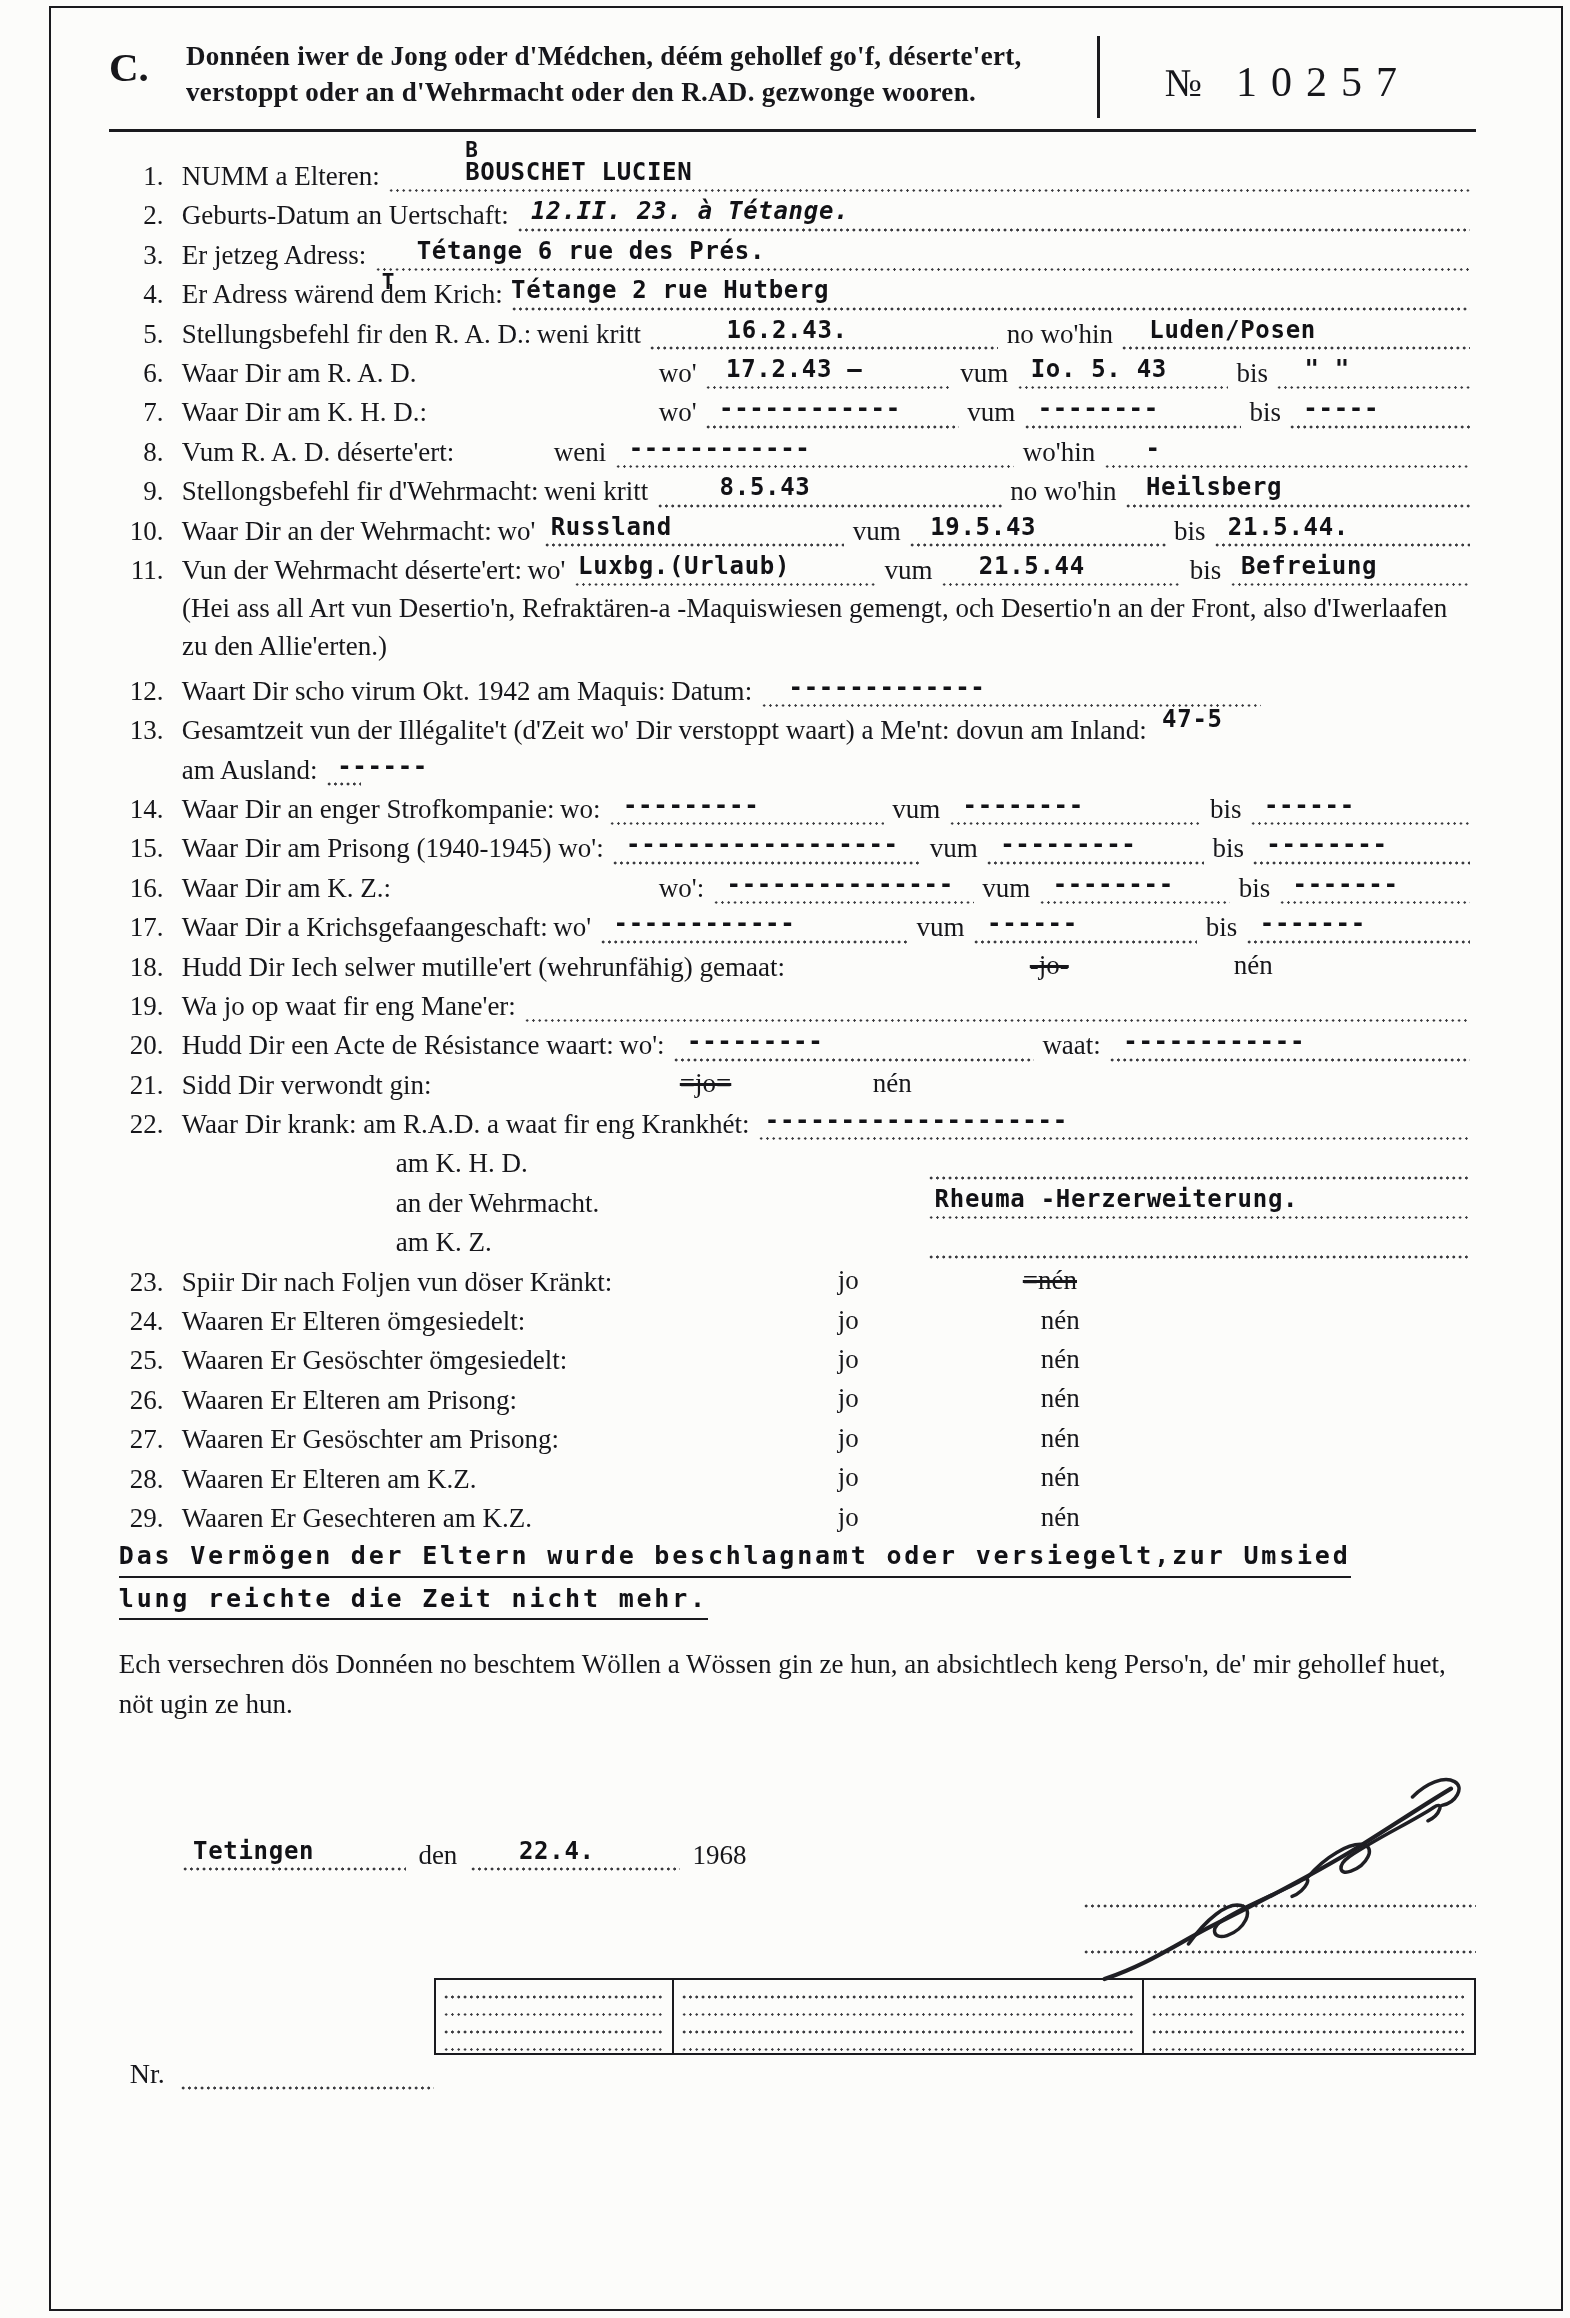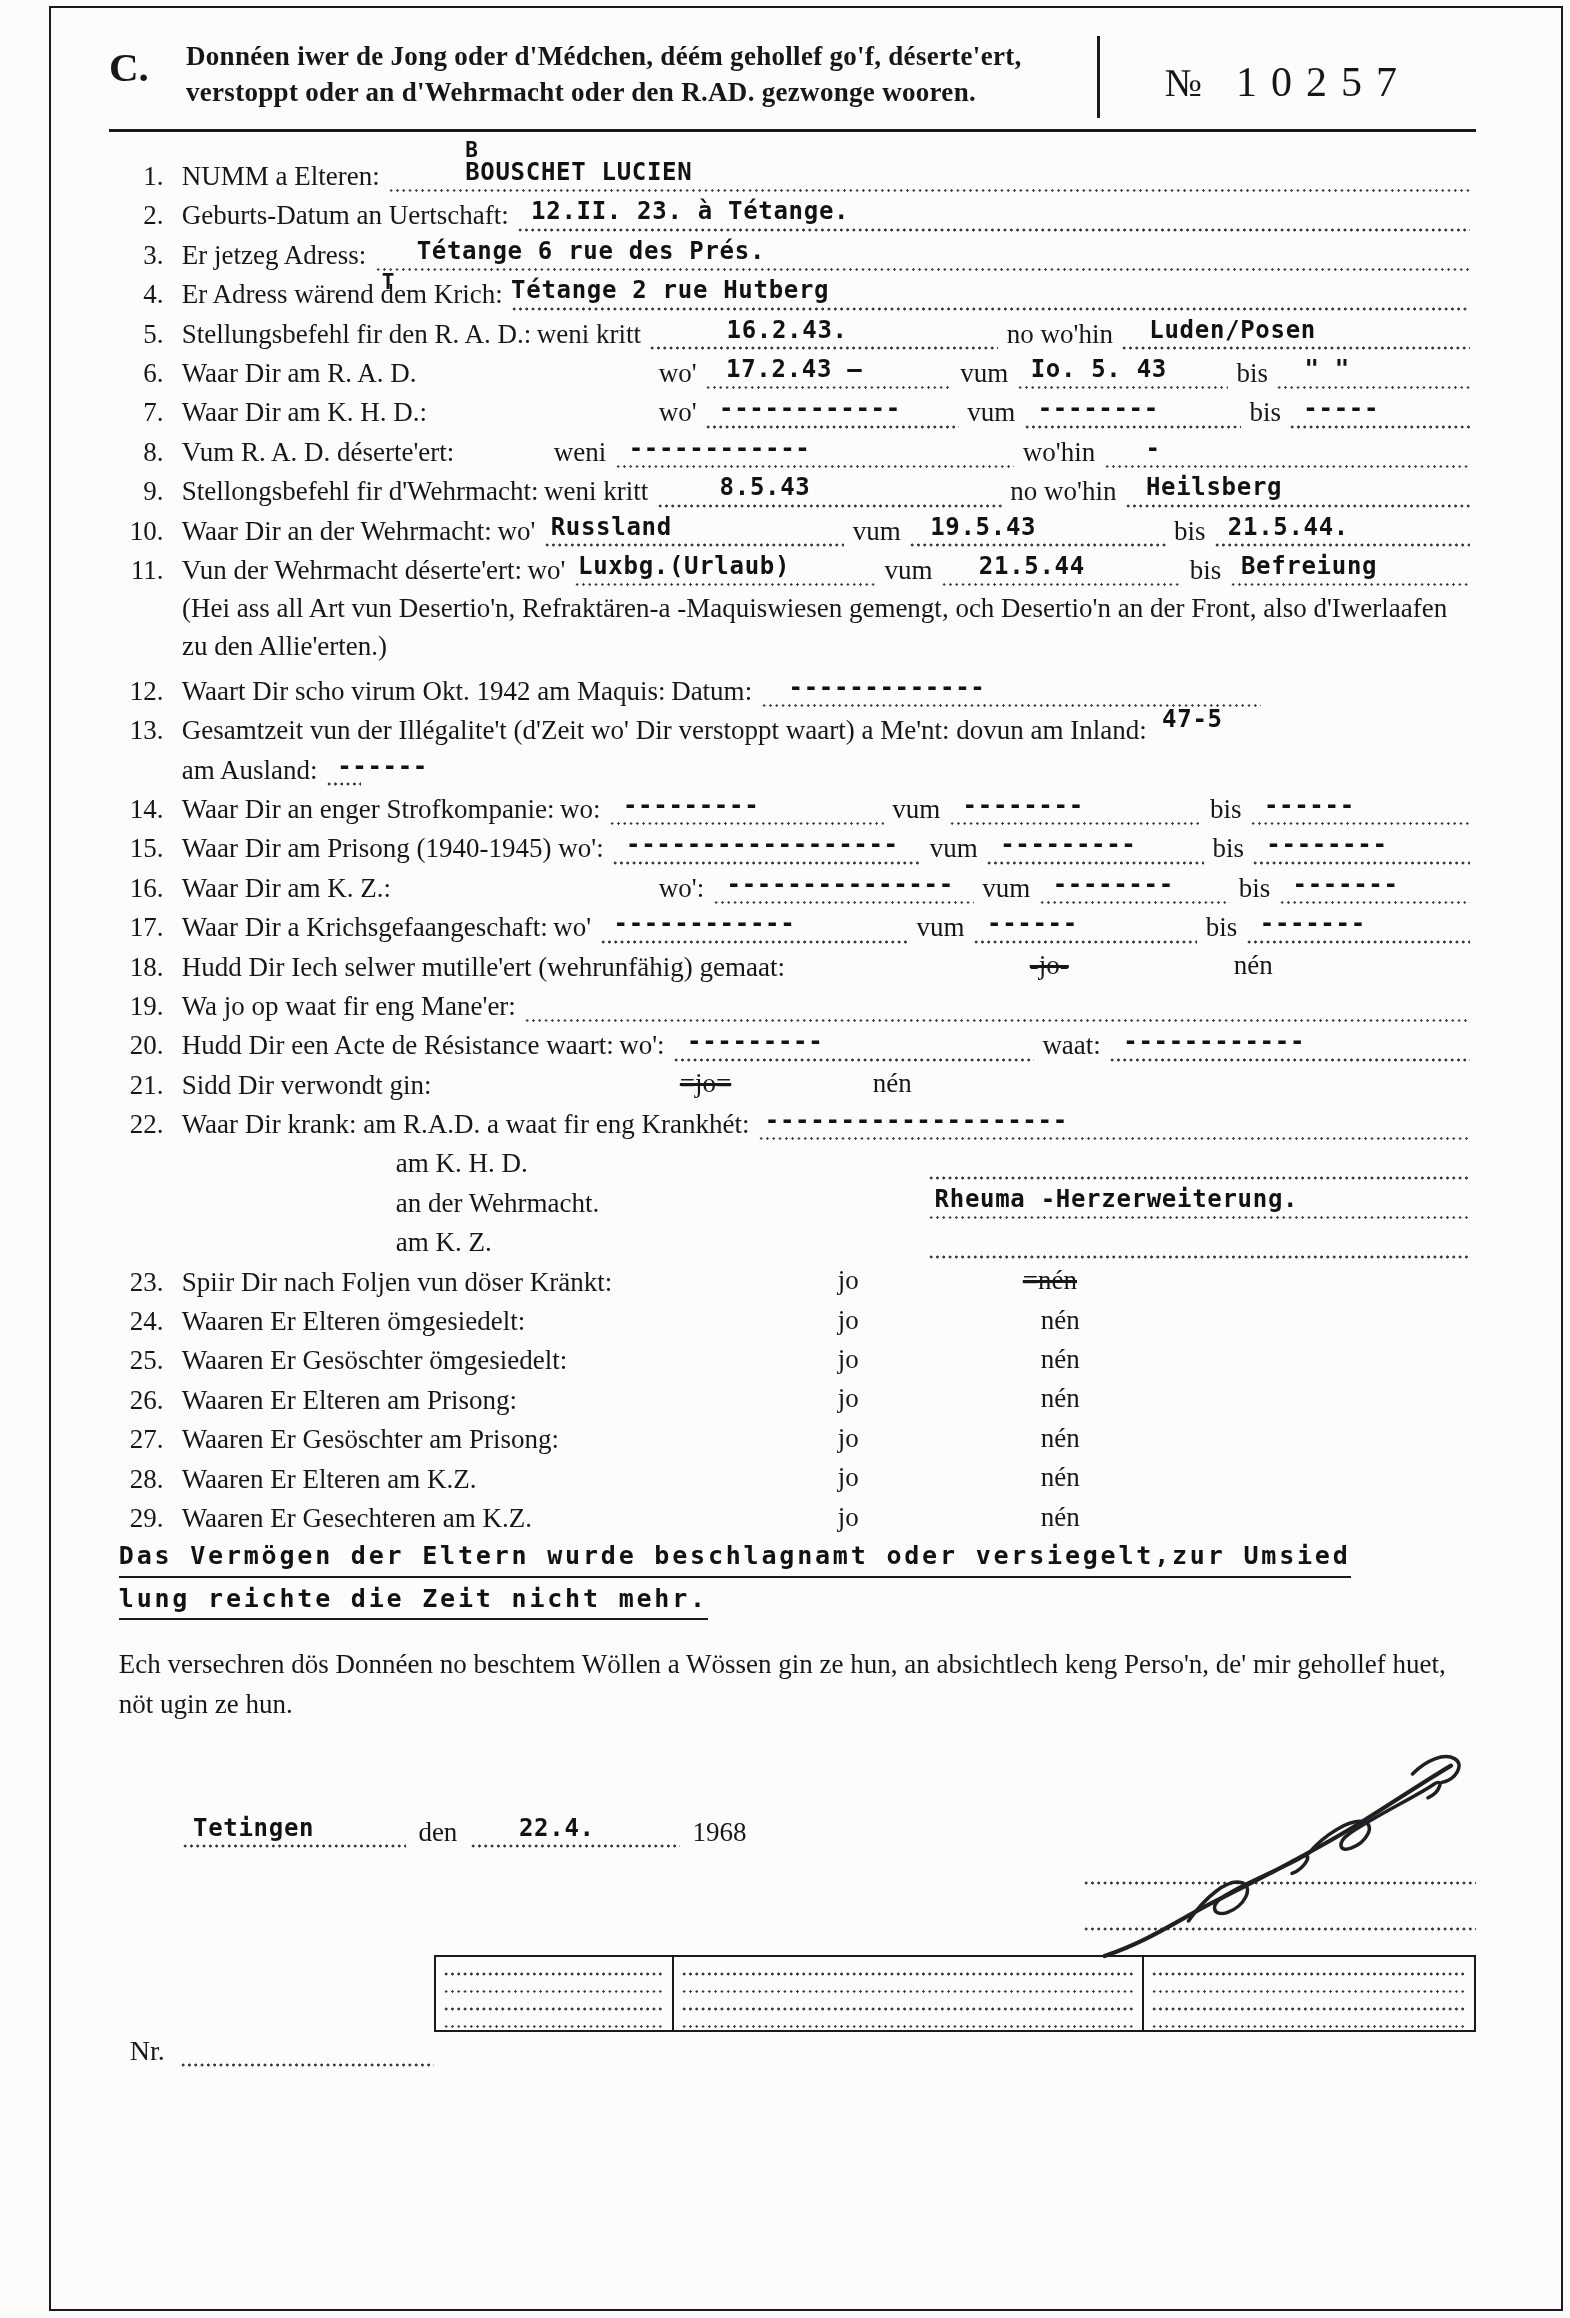--- a/index.html
+++ b/index.html
@@ -47,21 +47,21 @@
 
   
   .note { margin:5.6px 0 18px 9.8px; }
   .nline { display:inline-block; font-size:25px; letter-spacing:2.8px; white-space:nowrap;
            border-bottom:2.8px solid #1a1a1e; padding-bottom:5.6px; margin-bottom:5.6px; }
 
   
   .closing { font-size:27px; line-height:1.5; margin:18px 7px 0 9.8px; }
 
   
-  .lower { position:relative; margin-top:84px; height:287px; }
+  .lower { position:relative; margin-top:107px; height:287px; }
   .dateline { position:absolute; left:63px; top:7px; display:flex; align-items:flex-end; font-size:27px; }
   .dlf { position:relative; height:32px; margin:0 9.8px; }
   .dlf .typed { position:absolute; bottom:5.6px; font-size:24px; letter-spacing:0.7px; white-space:nowrap; }
   .sig { position:absolute; right:0; top:-63px; width:393px; height:231px; }
   .sig svg { position:absolute; left:0; top:0; z-index:2; }
   .sigline { position:absolute; left:0; right:0; height:4.2px; }
   .sigline.l1 { top:135px; }
   .sigline.l2 { top:181px; }
   .gridtable { position:absolute; left:325px; right:0; top:146px; display:flex; border:2.1px solid #1a1a1e; background:#fcfcfa; }
   .gcell { border-right:2.1px solid #1a1a1e; padding:1.4px 7px; }
@@ -94,21 +94,21 @@
           <span class="lbl">NUMM a Elteren:</span>
           <span class="fill" style="flex-grow: 1;">
             <span class="typed" style="left: 77px;">BOUSCHET  LUCIEN</span>
             <span class="mark above" style="left: 77px;">B</span>
           </span>
         </div>
         <div class="frow">
           <span class="fnum">2.</span>
           <span class="lbl">Geburts-Datum an Uertschaft:</span>
           <span class="fill" style="flex-grow: 1;">
-            <span class="typed" style="left: 14px;">12.II. 23.   à   Tétange.</span>
+            <span class="typed" style="left: 14px; font-style: italic;">12.II. 23.   à   Tétange.</span>
           </span>
         </div>
         <div class="frow">
           <span class="fnum">3.</span>
           <span class="lbl">Er jetzeg Adress:</span>
           <span class="fill" style="flex-grow: 1;">
             <span class="typed" style="left: 42px;">Tétange   6 rue des Prés.</span>
             <span class="mark below" style="left: 7px;">T</span>
           </span>
         </div>

